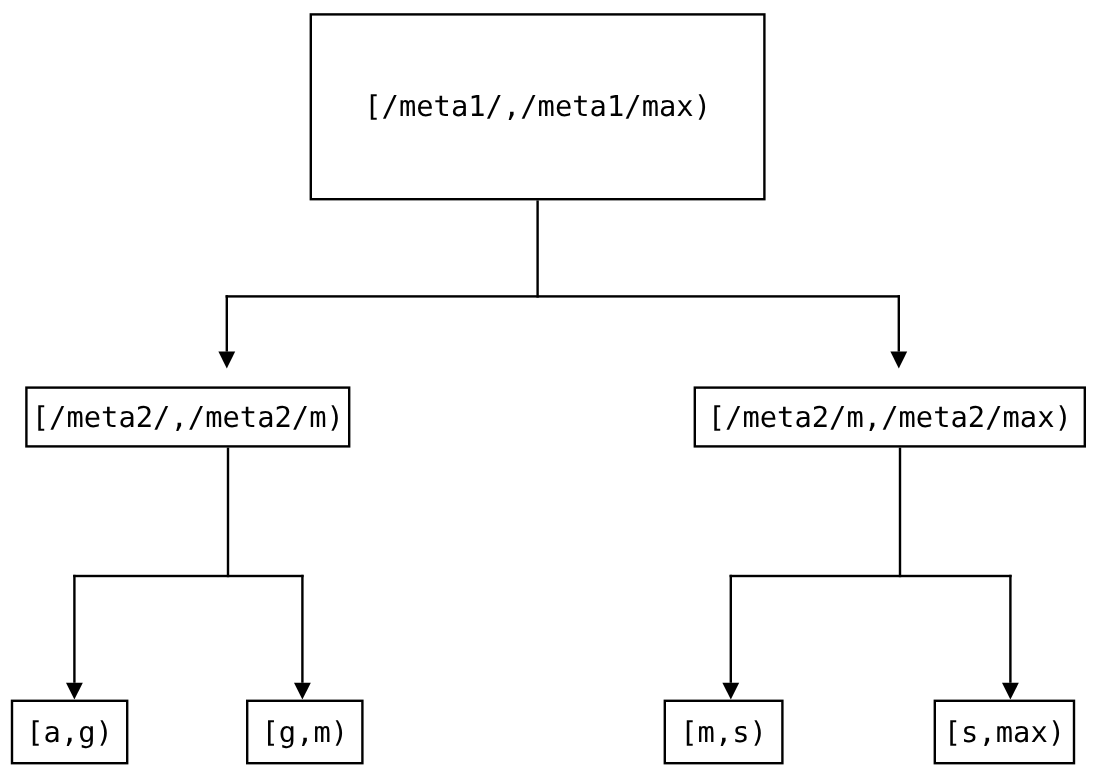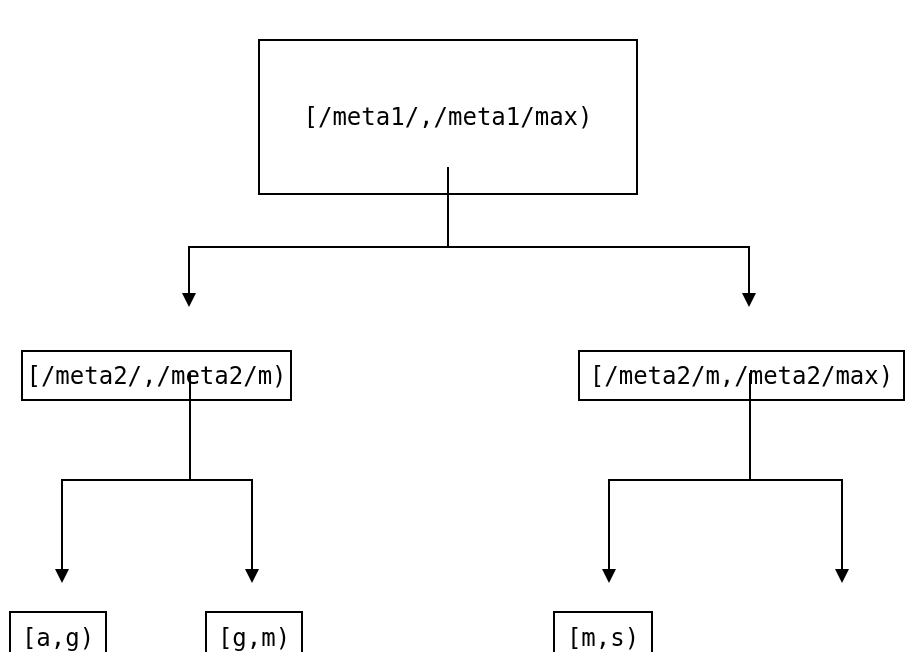--- a/index.html
+++ b/index.html
@@ -24,21 +24,20 @@
     background: #ffffff;
     display: flex;
     align-items: center;
     justify-content: center;
     color: #000000;
     font-family: "DejaVu Sans Mono", "Liberation Mono", monospace;
     font-size: 24px;
     line-height: 1;
     letter-spacing: 0px;
     white-space: nowrap;
-    margin-top: 28px;
   }
   .node-label {
     display: block;
     font-family: "DejaVu Sans Mono", "Liberation Mono", monospace;
     font-size: 24px;
     color: #000000;
   }
   .edge-v {
     position: absolute;
     width: 2px;
@@ -107,14 +106,17 @@
   </div>
 
   <div class="node-box" style="left:205px; top:583px; width:98px; height:54px;">
     <span class="node-label">[g,m)</span>
   </div>
 
   <div class="node-box" style="left:553px; top:583px; width:100px; height:54px;justify-content:center;">
     <span class="node-label">[m,s)</span>
   </div>
 
+  <div class="node-box" style="left:778px; top:583px; width:118px; height:54px;">
+    <span class="node-label">[s,max)</span>
+  </div>
 
 </div>
 
 </body></html>

